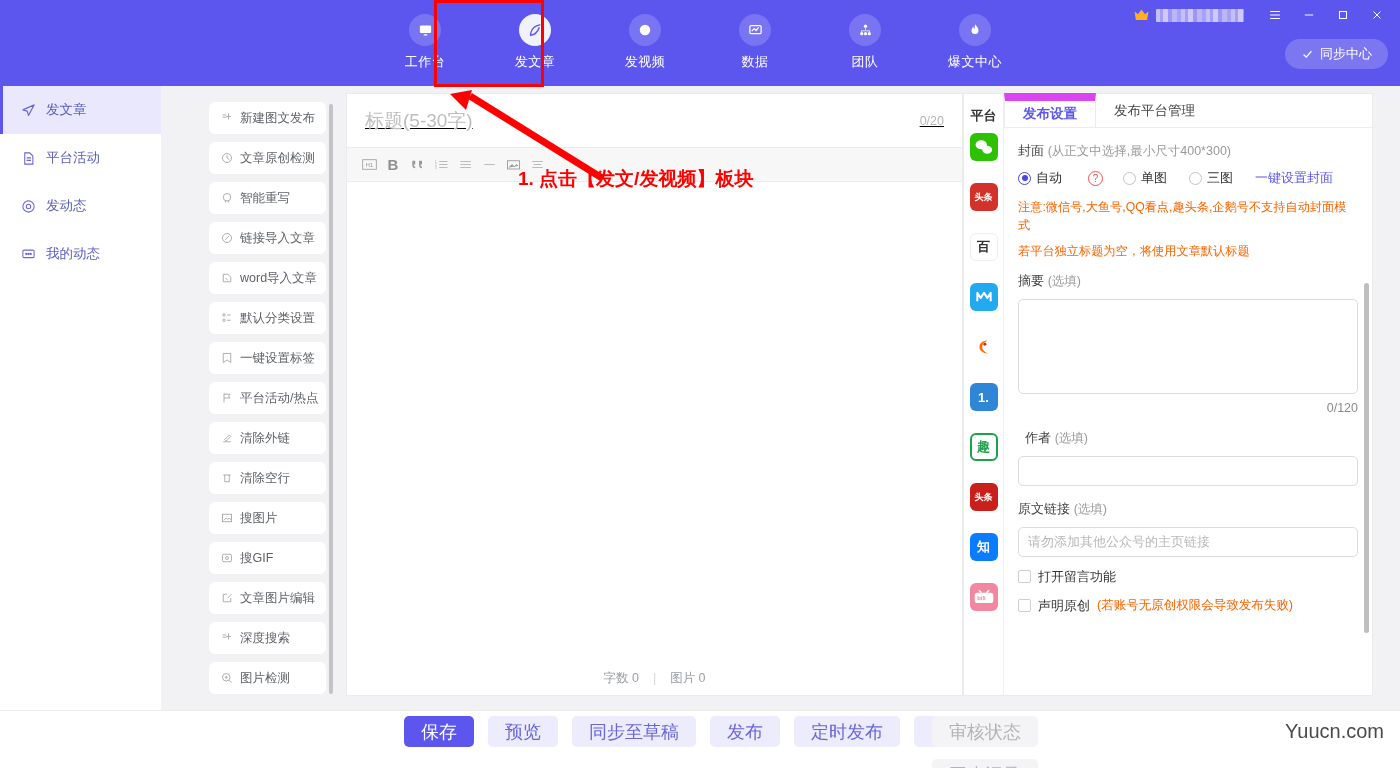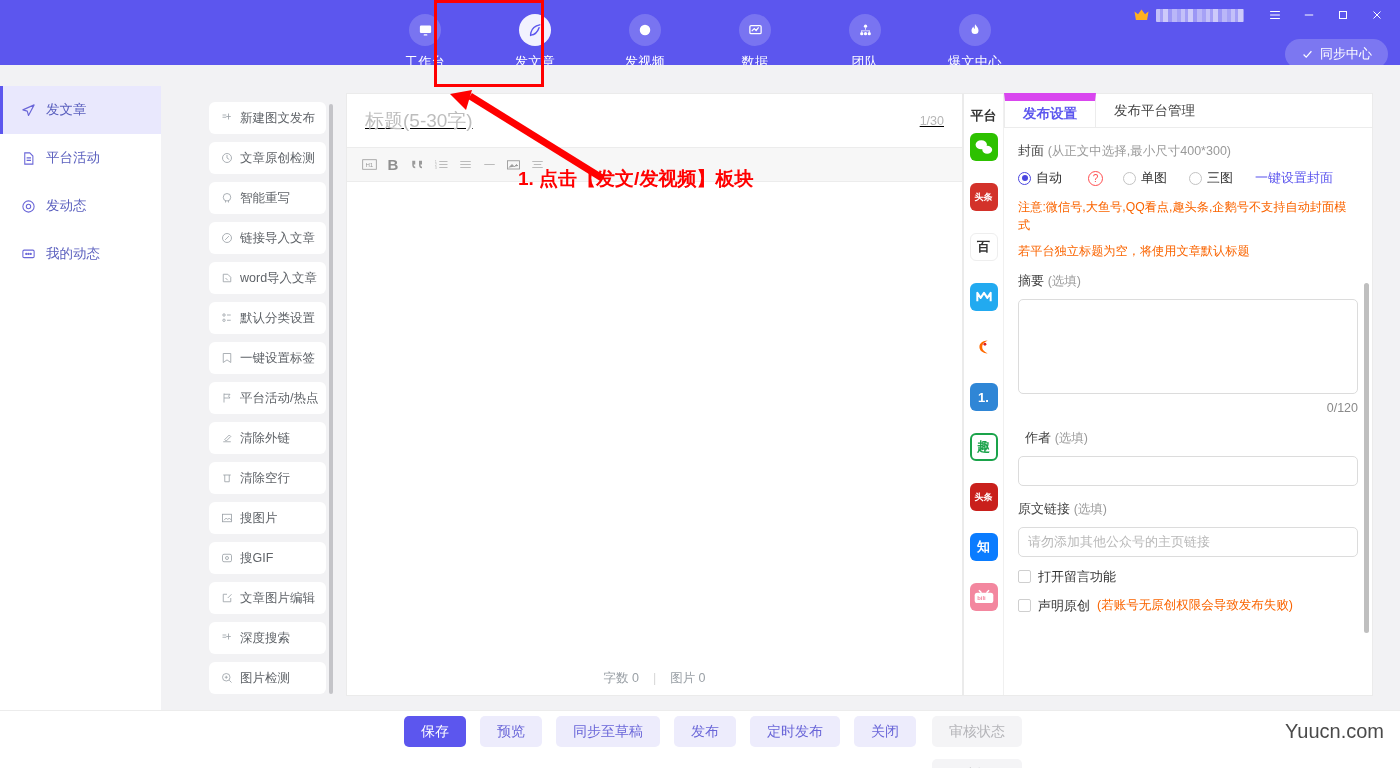--- a/index.html
+++ b/index.html
@@ -6,21 +6,21 @@
   html, body {
     width: 1400px; height: 768px;
     overflow: hidden;
     font-family: "Liberation Sans", "DejaVu Sans", sans-serif;
     background: #f2f2f4;
   }
   #app { position: relative; width: 1400px; height: 768px; }
 
   
   .header {
-    position: absolute; left: 0; top: 0; width: 1400px; height: 65px;
+    position: absolute; left: 0; top: 0; width: 1400px; height: 86px;
     background: #5c56ee;
     overflow: hidden;
   }
   .titlebar {
     position: absolute; right: 0; top: 0; height: 30px;
     display: flex; align-items: center; gap: 0px;
     padding-right: 6px;
   }
   .crown-badge {
     width: 17px; height: 15px; margin-right: 6px;
@@ -208,21 +208,21 @@
   }
 
   
   .bottombar {
     position: absolute; left: 0; top: 710px; width: 1400px; height: 58px;
     background: #fff; border-top: 1px solid #ececec;
   }
   .btn {
     height: 31px; padding: 0 17px; border-radius: 5px;
     display: inline-flex; align-items: center; justify-content: center;
-    font-size: 14px; font-family: "Liberation Sans", sans-serif;
+    font-size: 18px; font-family: "Liberation Sans", sans-serif;
     border: none; cursor: pointer;
   }
   .btn-primary { background: #5c56ee; color: #fff; }
   .btn-sec { background: #edecfc; color: #6a66d8; }
   .btn-ghost { background: #f4f4f6; color: #b4b4b8; }
   .btngroup-left {
     position: absolute; left: 404px; top: 716px; display: flex; gap: 14px;
   }
   .btngroup-right {
     position: absolute; left: 932px; top: 716px; display: flex; gap: 12px; flex-direction: column;
@@ -527,21 +527,21 @@
           </span>
           <span>图片检测</span>
         </div>
       </div>
     <div class="toolscroll"></div>
   </div>
 
   <div class="editor">
     <div class="title-row">
       <input class="title-input" value="" placeholder="标题(5-30字)" style="">
-      <span class="title-count">1/30</span>
+      <span class="title-count">0/20</span>
     </div>
     <div class="ed-toolbar">
       <div class="tb-btn">
         <svg width="15" height="13" viewBox="0 0 22 18" fill="none" stroke="#9a9a9a" stroke-width="1.2">
             <rect x="1" y="2" width="20" height="14"></rect>
             <text x="5" y="13" font-size="9" fill="#9a9a9a" stroke="none" font-family="Liberation Sans">H1</text>
           </svg>
       </div>
       <div class="tb-btn">
         <span style="font-weight:bold;font-size:15px;color:#8f8f8f;">B</span>

